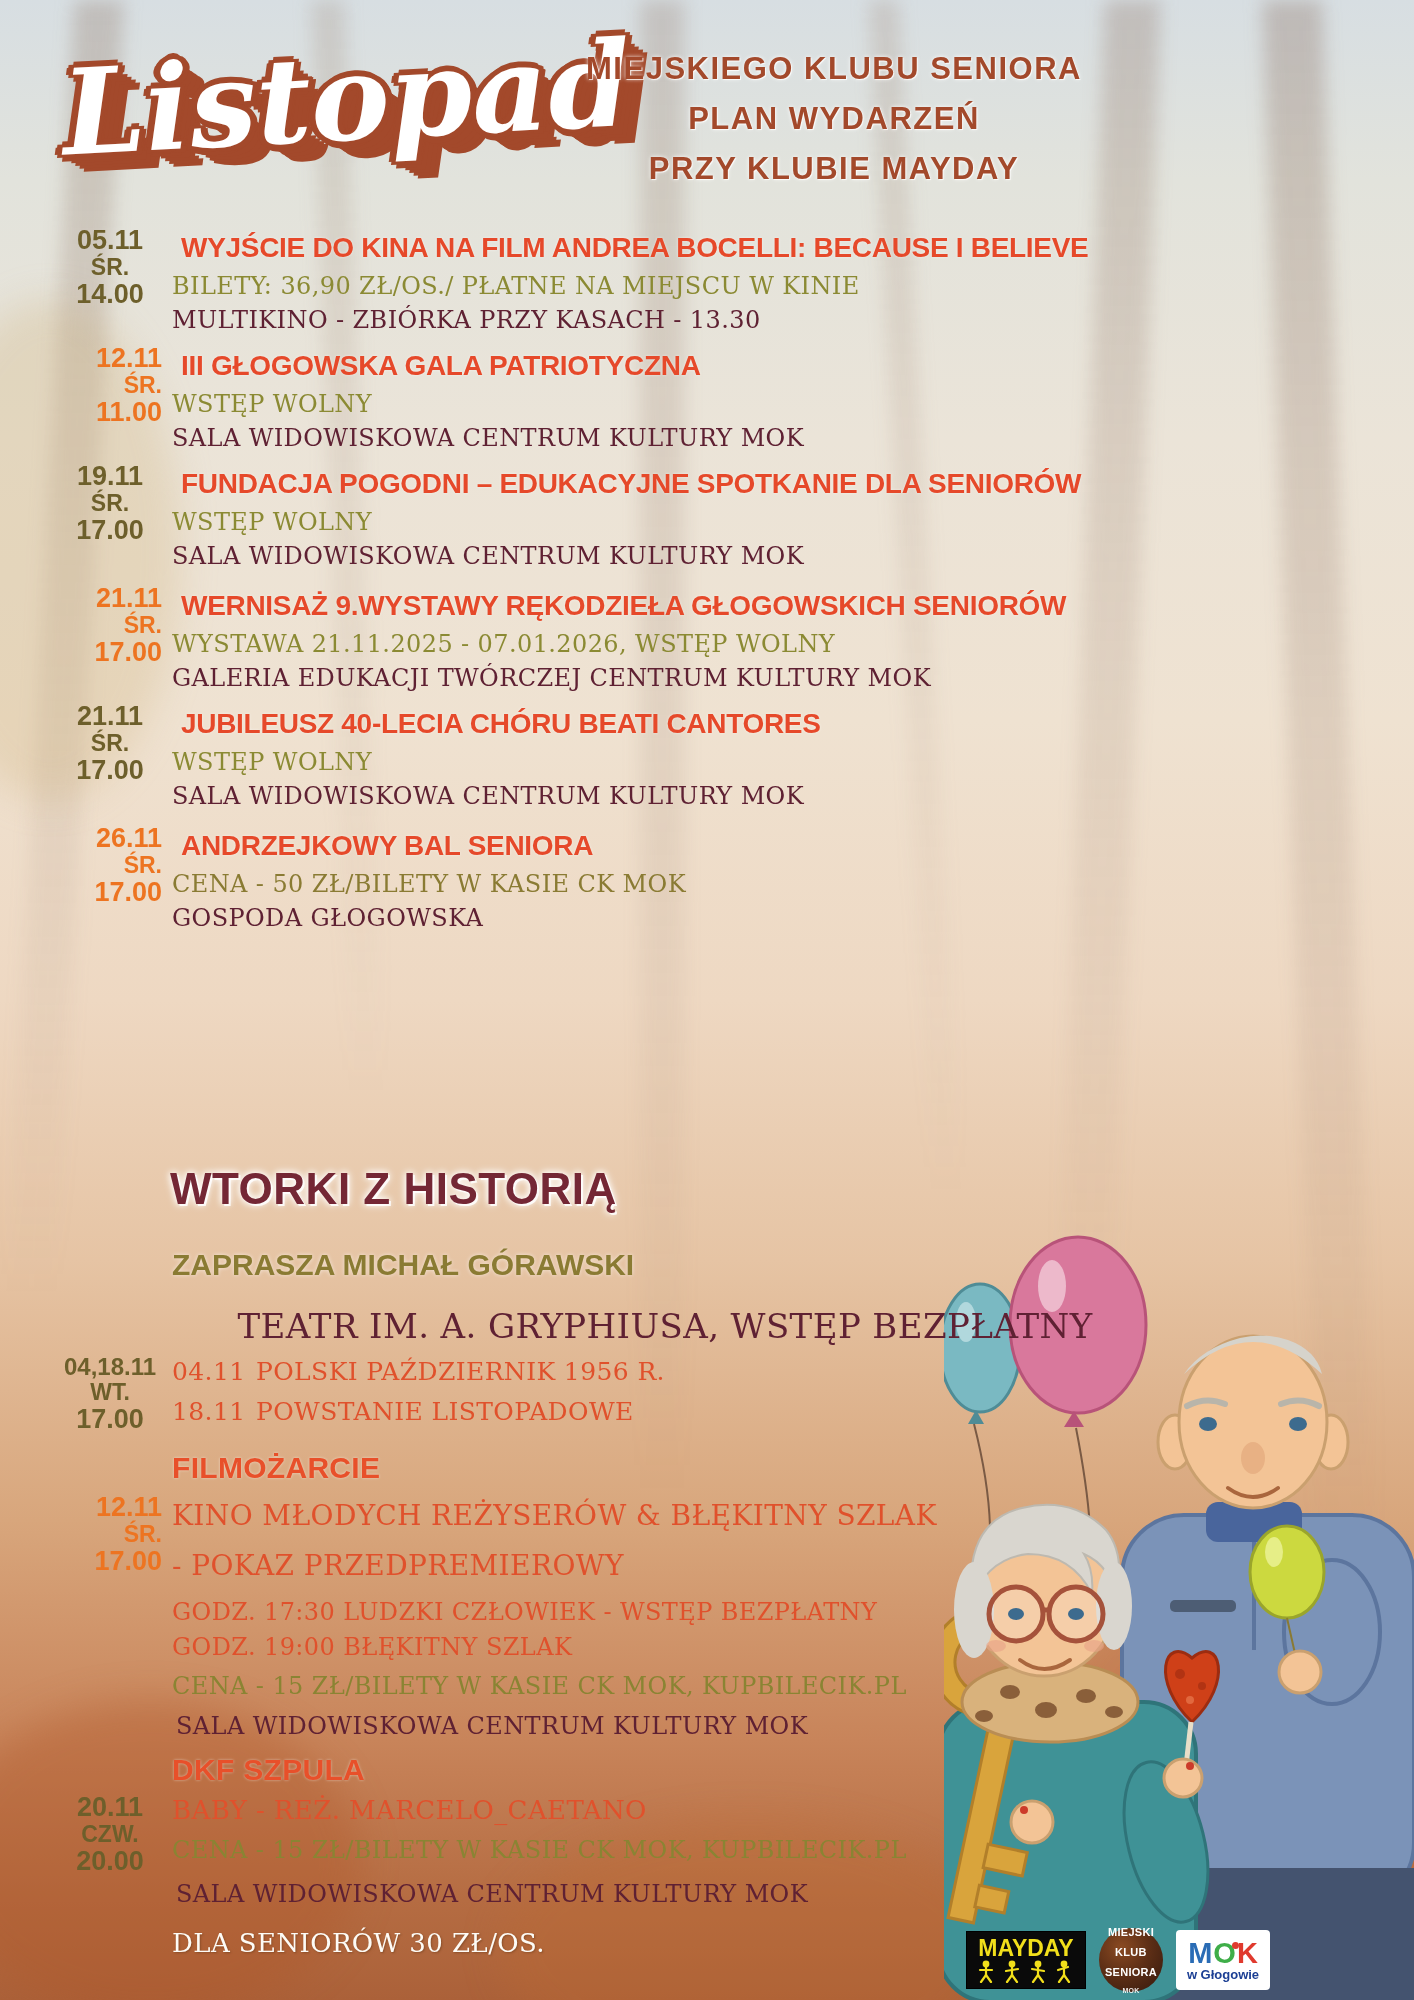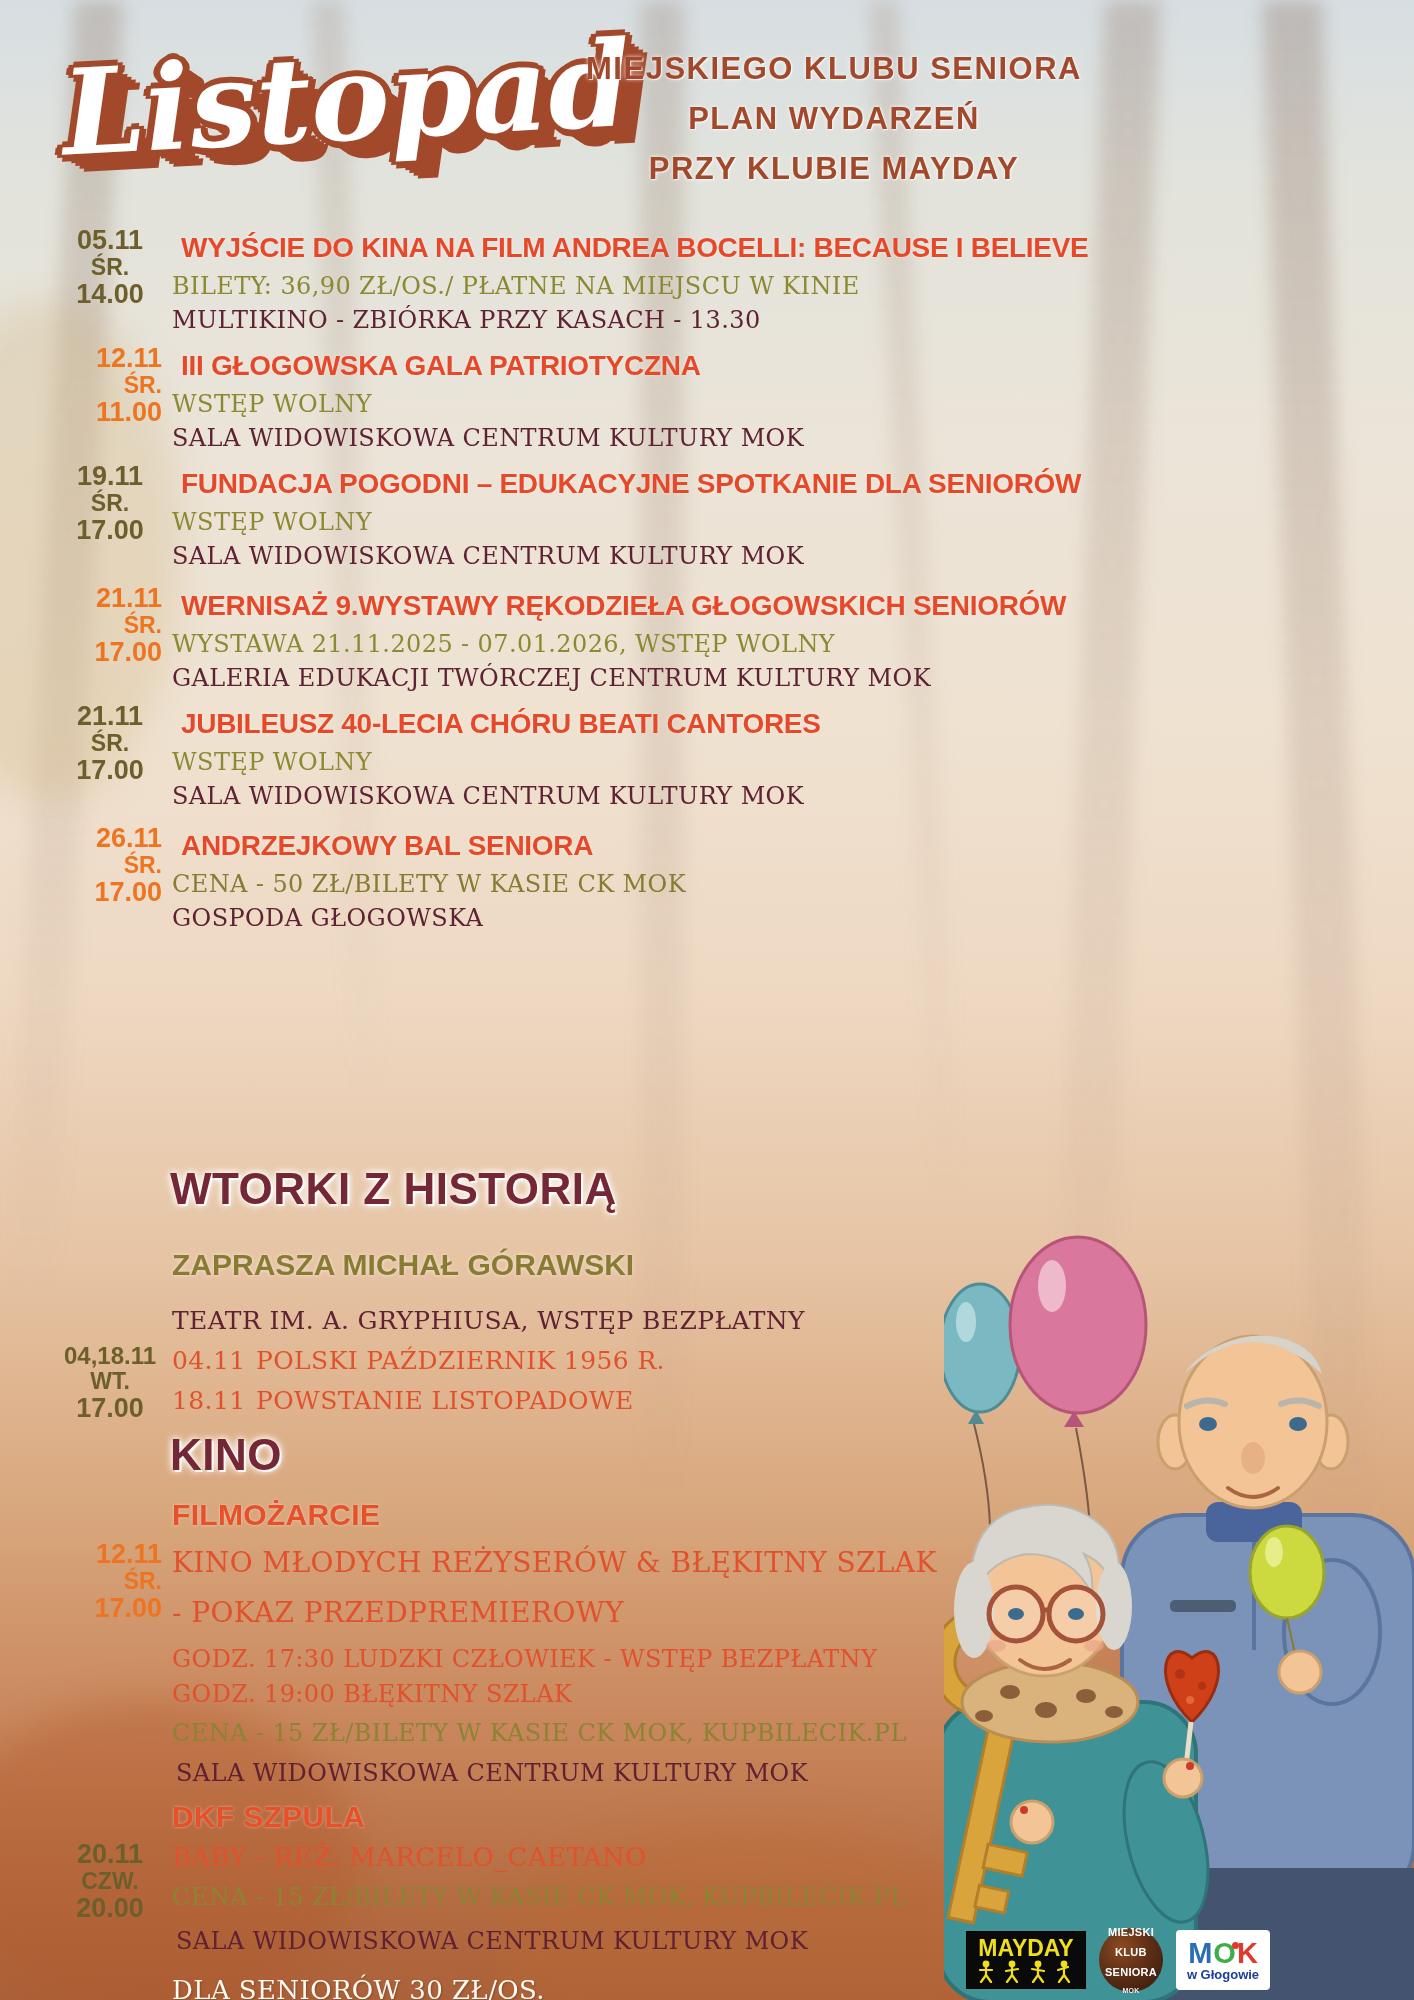--- a/index.html
+++ b/index.html
@@ -53,21 +53,21 @@
   .gold-info{color:#8a7b33;}
   .venue{font-size:24px;line-height:28px;margin:6px 0 0 0;color:#5f2133;}
 
   .big-heading{
     margin:0 0 0 112px;font-size:44px;font-weight:bold;color:#742735;letter-spacing:0.5px;
     text-shadow:0 0 6px #fff,0 0 10px #fff,2px 2px 0 rgba(255,255,255,.85);
     white-space:nowrap;
   }
   .sub-heading{margin:34px 0 0 114px;font-size:30px;font-weight:bold;color:#8a7b33;
     text-shadow:0 0 4px rgba(255,255,255,.6);white-space:nowrap;}
-  .teatr-line{margin:24px 0 0 114px;font-size:25px;color:#5f2133;}
+  .teatr-line{margin:24px 0 0 114px;font-size:34px;color:#5f2133;text-align:center;}
   .wt-grid{display:grid;grid-template-columns:104px 1fr;column-gap:10px;margin-top:6px;}
   .wt-grid .date-block .d{font-size:24px;}
   .red-line{font-size:25px;color:#e0512c;line-height:40px;}
   .red-line .rl-date{display:inline-block;min-width:84px;}
 
   .kino-heading{margin-top:8px;}
   .sub-label{margin:18px 0 0 114px;font-size:30px;font-weight:bold;color:#e8502a;
     letter-spacing:0.3px;text-shadow:0 0 3px rgba(255,255,255,.5);white-space:nowrap;}
   .fz-grid{display:grid;grid-template-columns:104px 1fr;column-gap:10px;margin-top:6px;}
   .fz-line{font-size:28px;color:#e0512c;line-height:50px;}
@@ -310,21 +310,20 @@
           <div class="t">17.00</div>
         </div>
         <div>
           <div class="serifline red-line"><span class="rl-date">04.11</span><span>POLSKI PAŹDZIERNIK 1956 R.</span></div>
           <div class="serifline red-line"><span class="rl-date">18.11</span><span>POWSTANIE LISTOPADOWE</span></div>
         </div>
       </div>
     </section>
 
     <section>
-      <h2 class="big-heading kino-heading">KINO</h2>
 
       <h3 class="sub-label">FILMOŻARCIE</h3>
       <div class="fz-grid">
         <div class="date-block orange">
           <div class="d">12.11</div>
           <div class="day">ŚR.</div>
           <div class="t">17.00</div>
         </div>
         <div>
           <div class="serifline fz-line">KINO MŁODYCH REŻYSERÓW &amp; BŁĘKITNY SZLAK</div>

